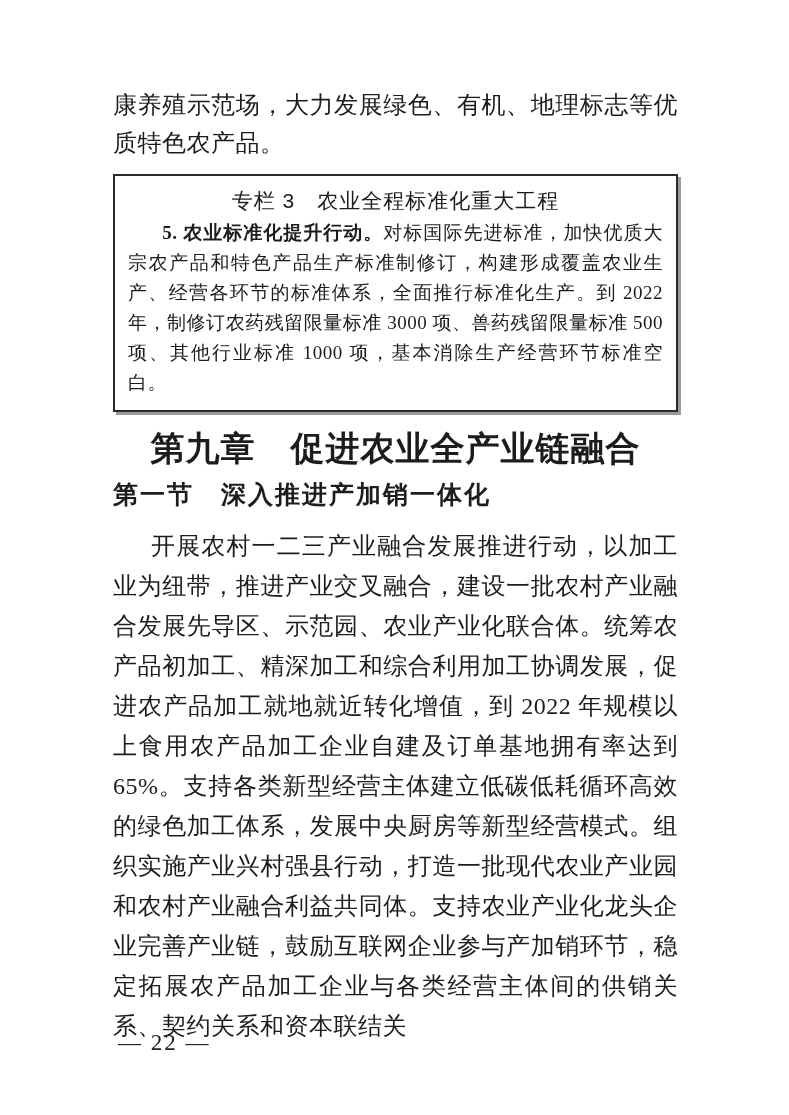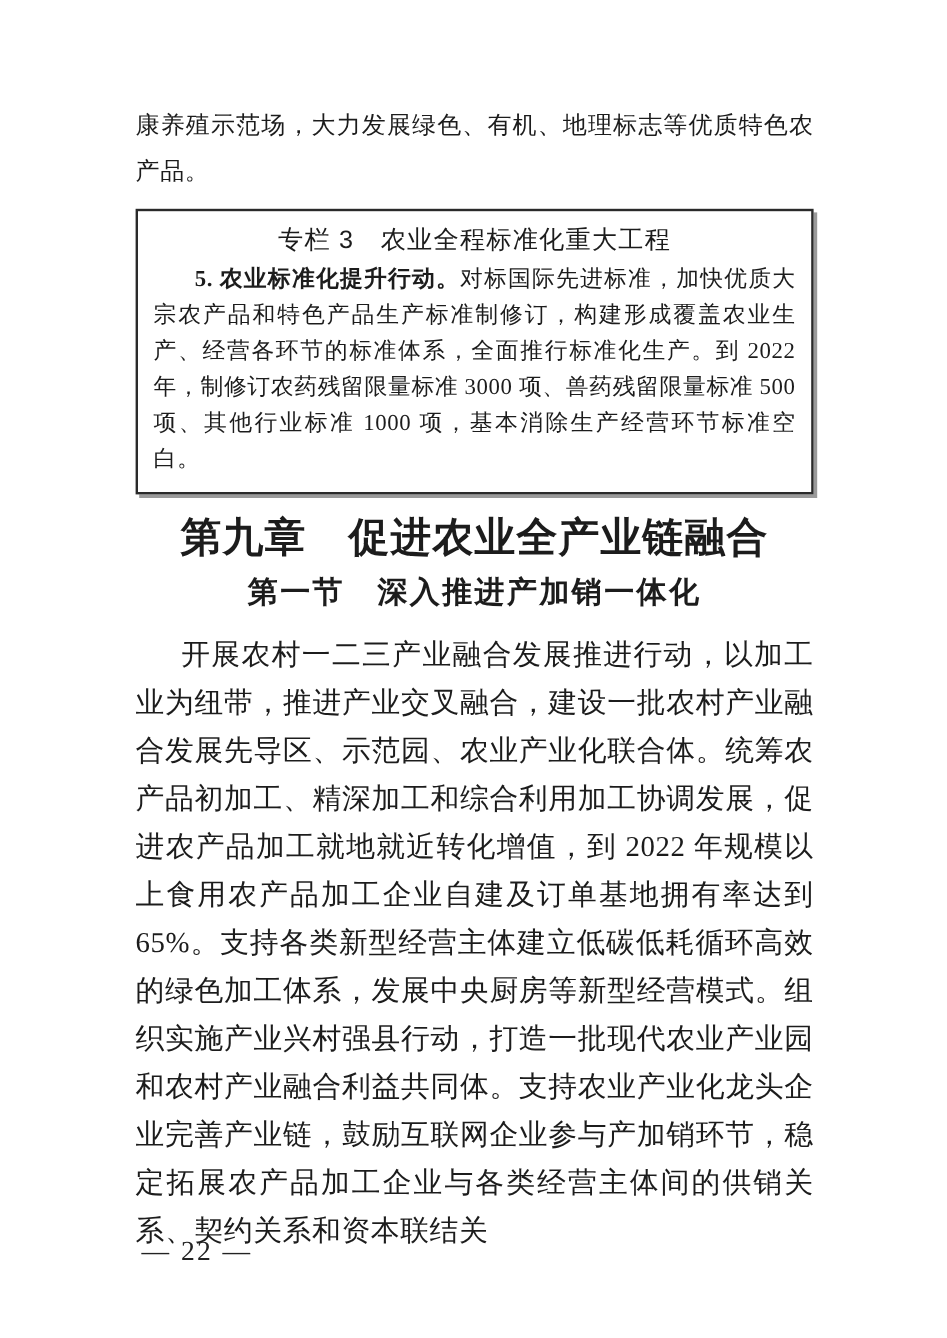--- a/index.html
+++ b/index.html
@@ -14,21 +14,21 @@
     position: relative;
     width: 789px; height: 1115px;
     background: #ffffff;
   }
   .content {
     position: absolute;
     left: 113px; top: 86px;
     width: 565px;
   }
   .intro {
-    font-size: 20px;
+    font-size: 24px;
     line-height: 38px;
     text-align: justify;
     text-justify: inter-ideograph;
     letter-spacing: 0.5px;
   }
   .feature-box {
     margin-top: 12px;
     border: 2px solid #2a2a2a;
     box-shadow: 3px 3px 0 #9a9a9a;
     padding: 8px 13px 12px 13px;
@@ -55,21 +55,20 @@
     margin-top: 18px;
     text-align: center;
     font-family: "Liberation Sans", "DejaVu Sans", sans-serif;
     font-weight: bold;
     font-size: 34px;
     line-height: 36px;
     letter-spacing: 1px;
   }
   .section-heading {
     margin-top: 12px;
-    text-align: center;
     font-weight: bold;
     font-size: 25px;
     line-height: 34px;
     letter-spacing: 2px;
   }
   .body-para {
     margin-top: 14px;
     font-size: 24px;
     line-height: 40px;
     text-align: justify;

